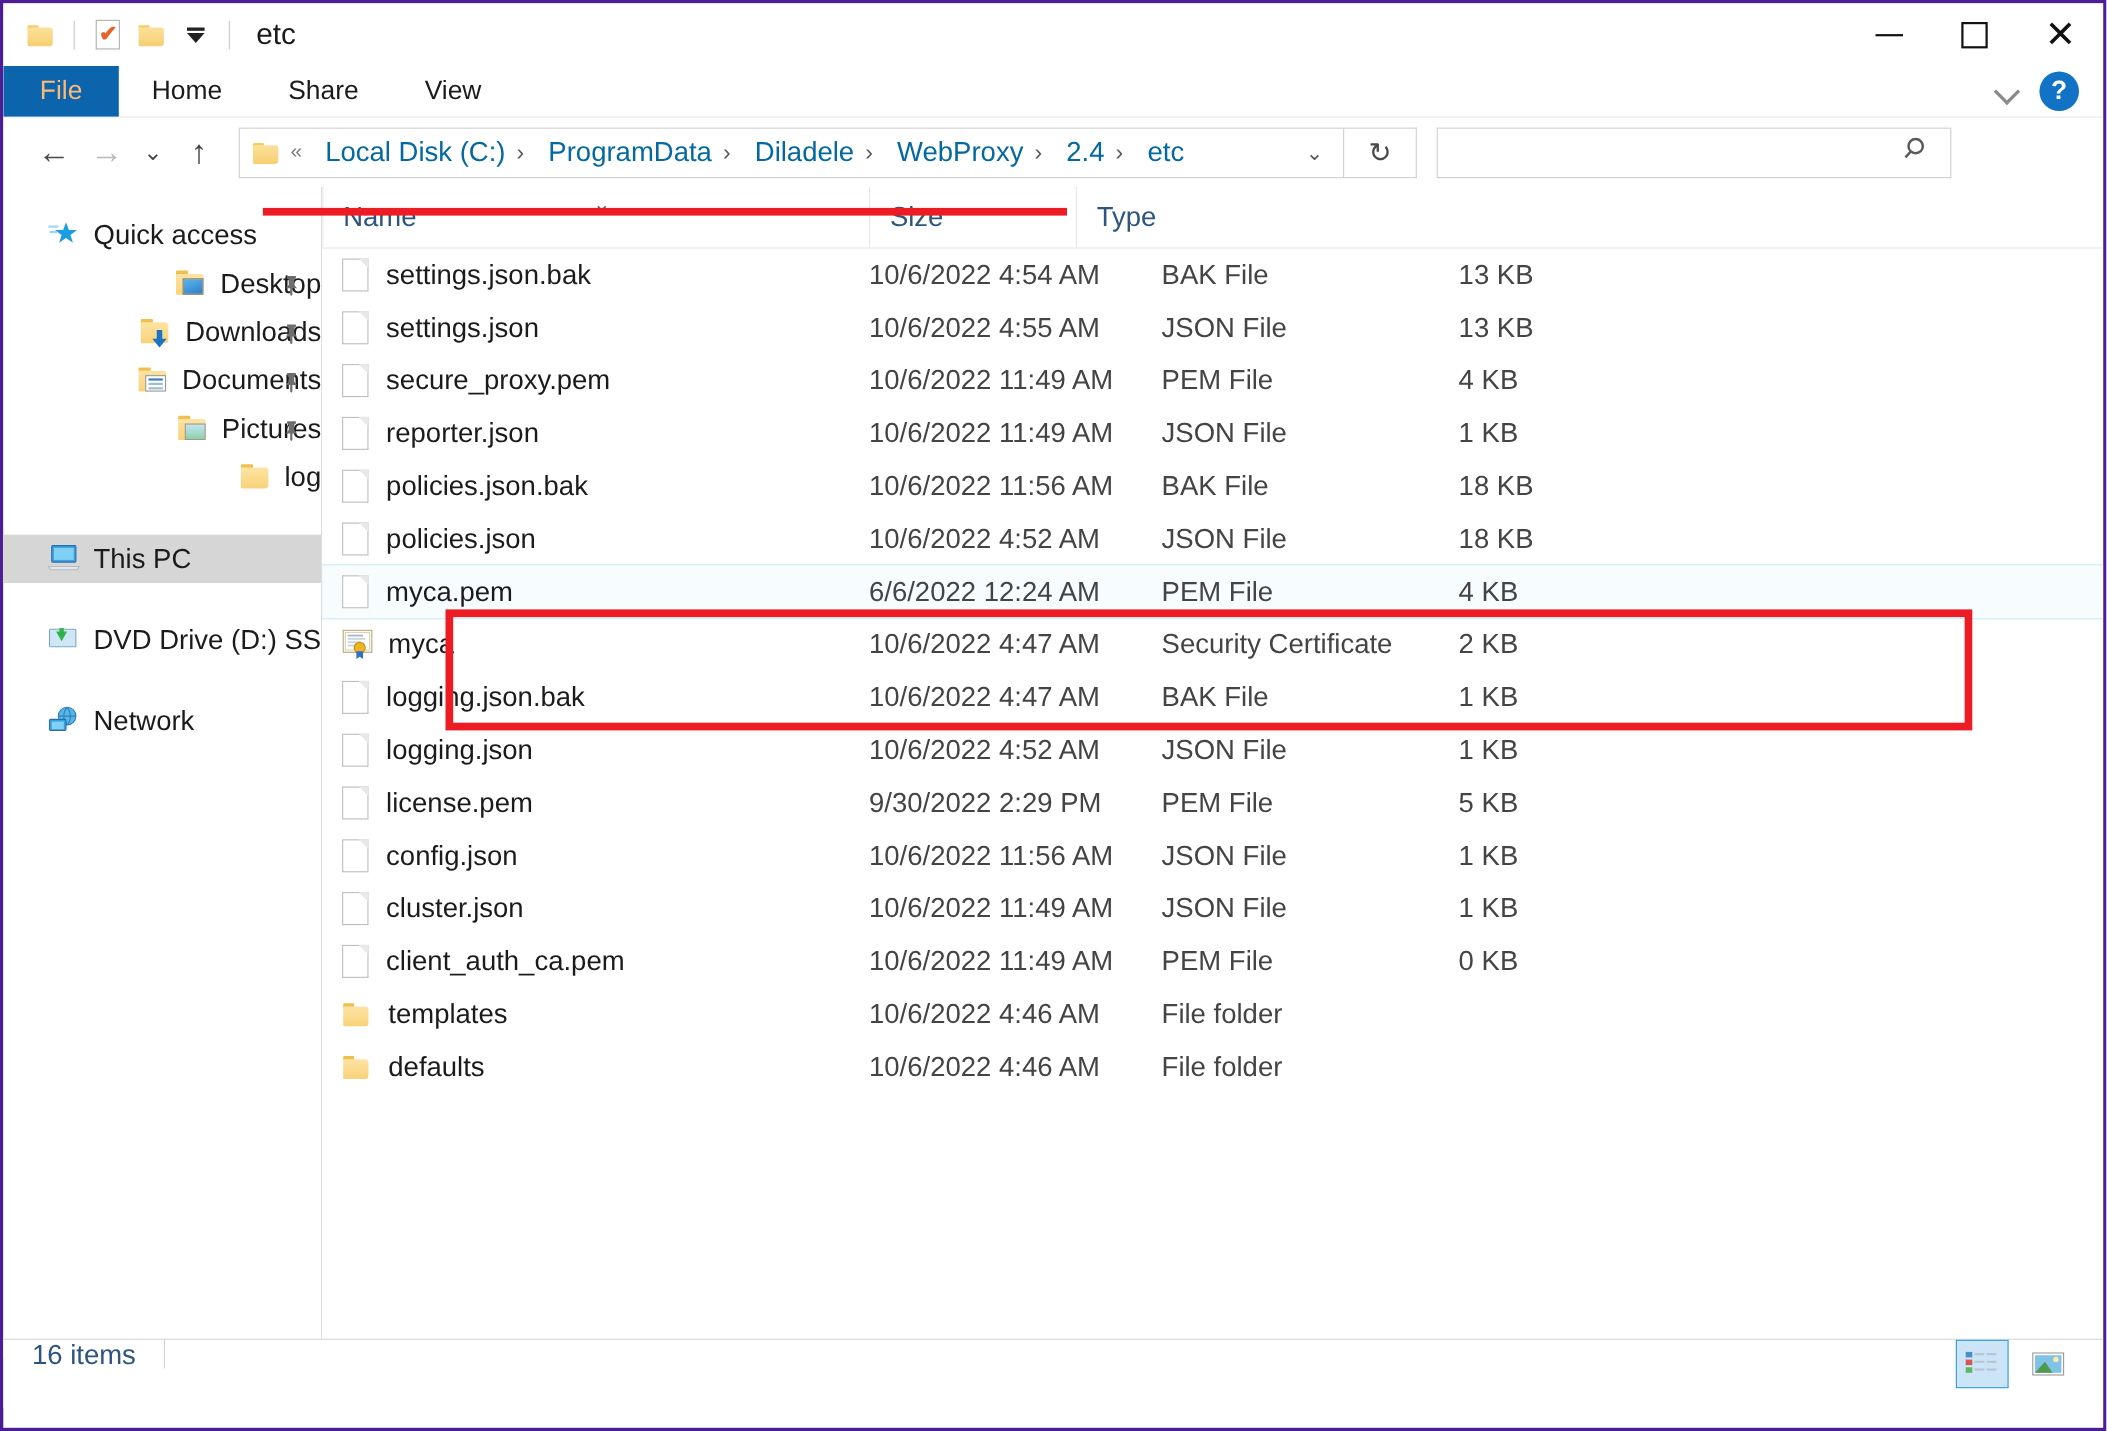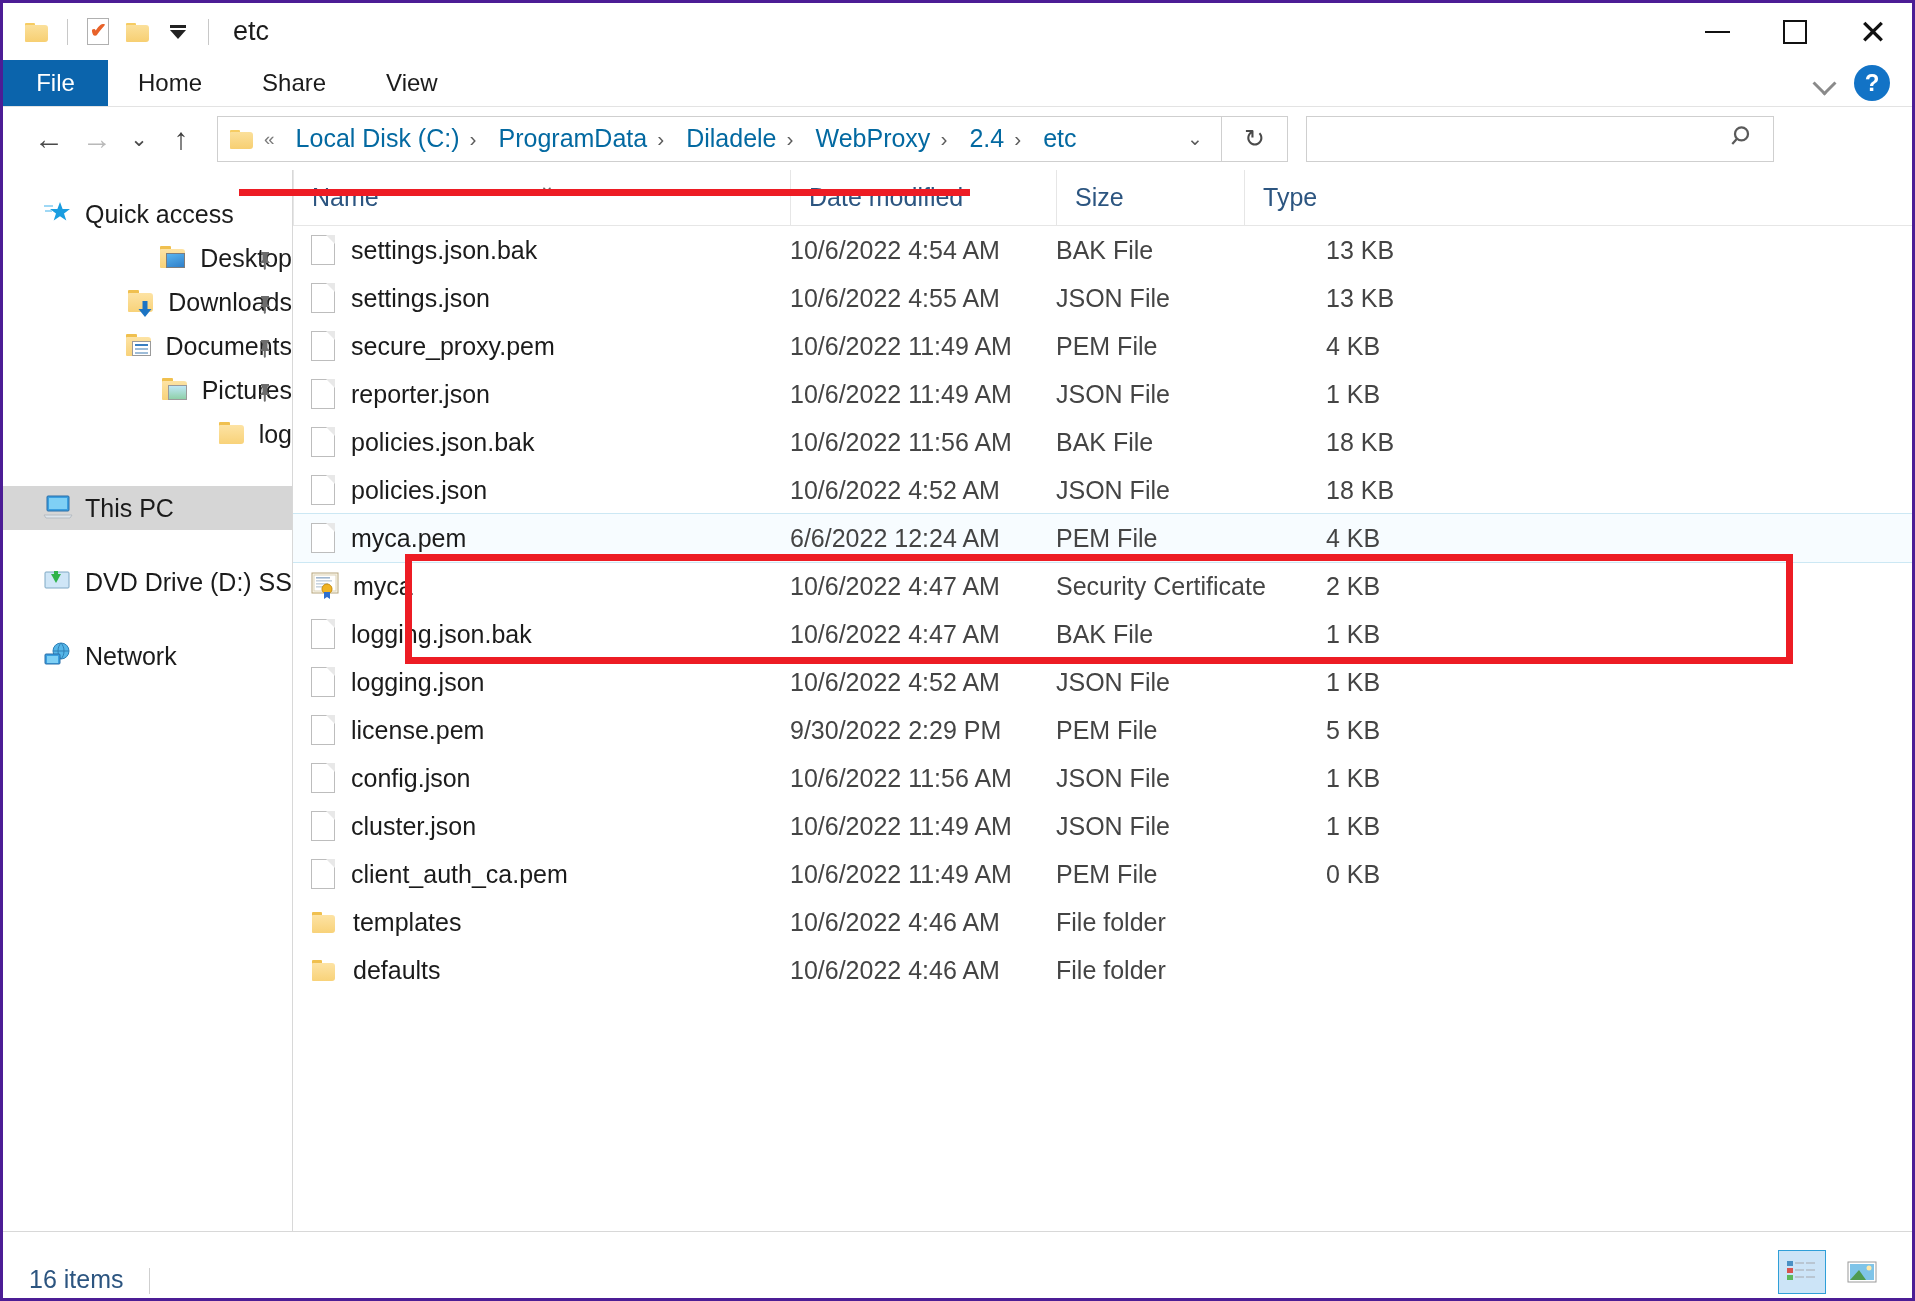--- a/index.html
+++ b/index.html
@@ -70,21 +70,21 @@
   .ribbon {
     position:absolute; left:0; top:57px; width:100%; height:47px;
     background:#ffffff; display:flex; align-items:stretch;
     border-bottom:1px solid #e3e3e3;
   }
   .tab {
     display:flex; align-items:center; justify-content:center;
     font-size:24px; color:#1b1b1b; padding:0 30px; min-width:60px;
   }
   .tab-file {
-    background:#0b64ac; color:#ffffff; width:105px; padding:0;
+    background:#0b64ac; color:#fdba74; width:105px; padding:0;
   }
   .ribbon-right { margin-left:auto; display:flex; align-items:center; gap:16px; padding-right:22px; }
   .chev-dn {
     width:26px;height:26px; position:relative;
   }
   .chev-dn::after{
     content:""; position:absolute; left:4px; top:5px; width:14px;height:14px;
     border-right:3px solid #8a8a8a; border-bottom:3px solid #8a8a8a;
     transform:rotate(45deg);
   }
@@ -191,23 +191,23 @@
     content:""; position:absolute; right:-1px; top:-1px; border-width:0 9px 9px 0;
     border-style:solid; border-color:transparent #e8e8e8 transparent transparent;
   }
   .ico-folder { width:28px; height:24px; margin-right:14px; flex:0 0 28px; position:relative; }
   .ico-folder::before{content:"";position:absolute;left:1px;top:2px;width:10px;height:4px;background:#f0c04f;border-radius:1px 1px 0 0;}
   .ico-folder::after{content:"";position:absolute;left:1px;top:5px;width:23px;height:18px;background:linear-gradient(180deg,#fde3a4 0%,#f8d279 100%);border-radius:1px 3px 3px 1px;}
   .ico-cert { width:30px; height:28px; margin-right:12px; flex:0 0 30px; position:relative; }
 
   
   .statusbar {
-    position:absolute; left:0; bottom:4px; width:100%; height:63px;
+    position:absolute; left:0; bottom:18px; width:100%; height:63px;
     border-top:1px solid #d8d8d8; background:#ffffff;
-    display:flex; align-items:flex-end;
+    display:flex; align-items:flex-start;
   }
   .status-text { font-size:25px; color:#2c5580; padding-left:26px; }
   .status-sep { width:1px;height:26px;background:#cfcfcf; margin-left:26px; }
   .view-btns { margin-left:auto; display:flex; align-items:center; gap:12px; padding-right:26px; }
   .view-btn { width:48px;height:44px; display:flex;align-items:center;justify-content:center; }
   .view-btn.active { background:#cce4f7; border:1px solid #2f9fd8; }
 
   
   .ann-underline {
     position:absolute; background:#ed1c24; height:7px; z-index:40;
@@ -418,21 +418,20 @@
           </svg>
         </span>
         <span>Network</span>
       </div>
     </div>
 
     <div class="list-pane">
 
       <div class="col-head">
         <div class="ch ch-name">Name</div>
-        <div class="ch ch-date">Date modified</div>
         <div class="ch ch-size">Size</div>
         <div class="ch ch-type">Type</div>
         <div class="sort-mark">⌄</div>
       </div>
 
       <div id="rows">
           <div class="row">
             <div class="c-name">
               <span class="ico-file"></span>
               <span>settings.json.bak</span>

